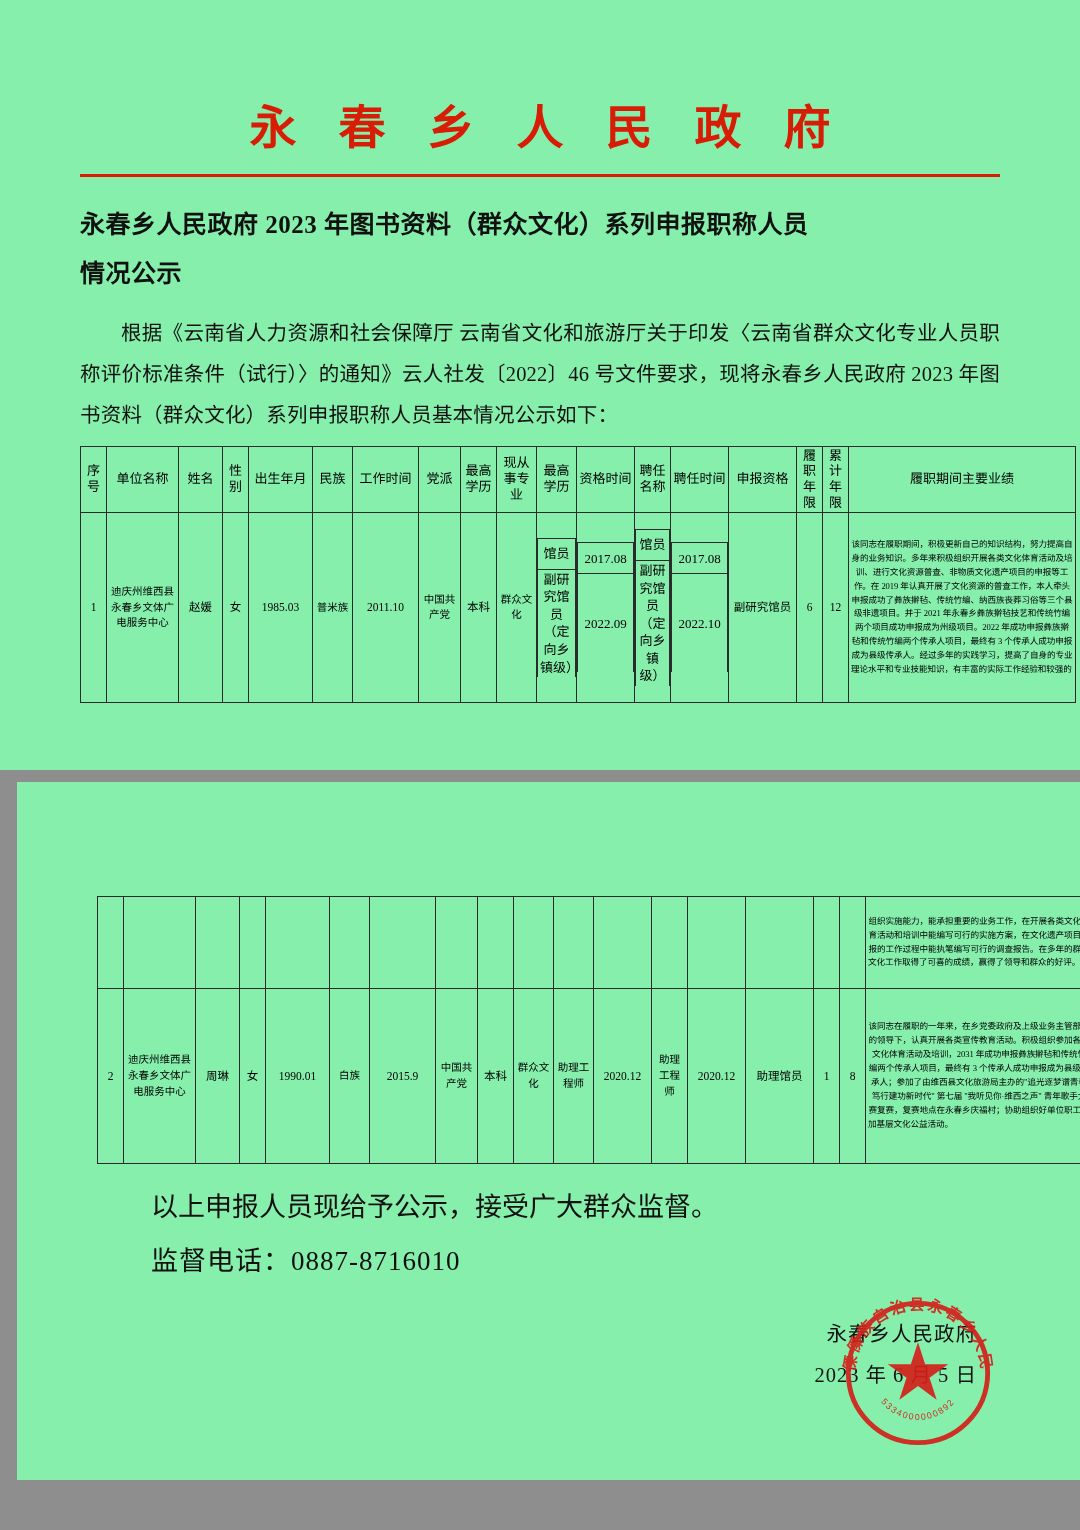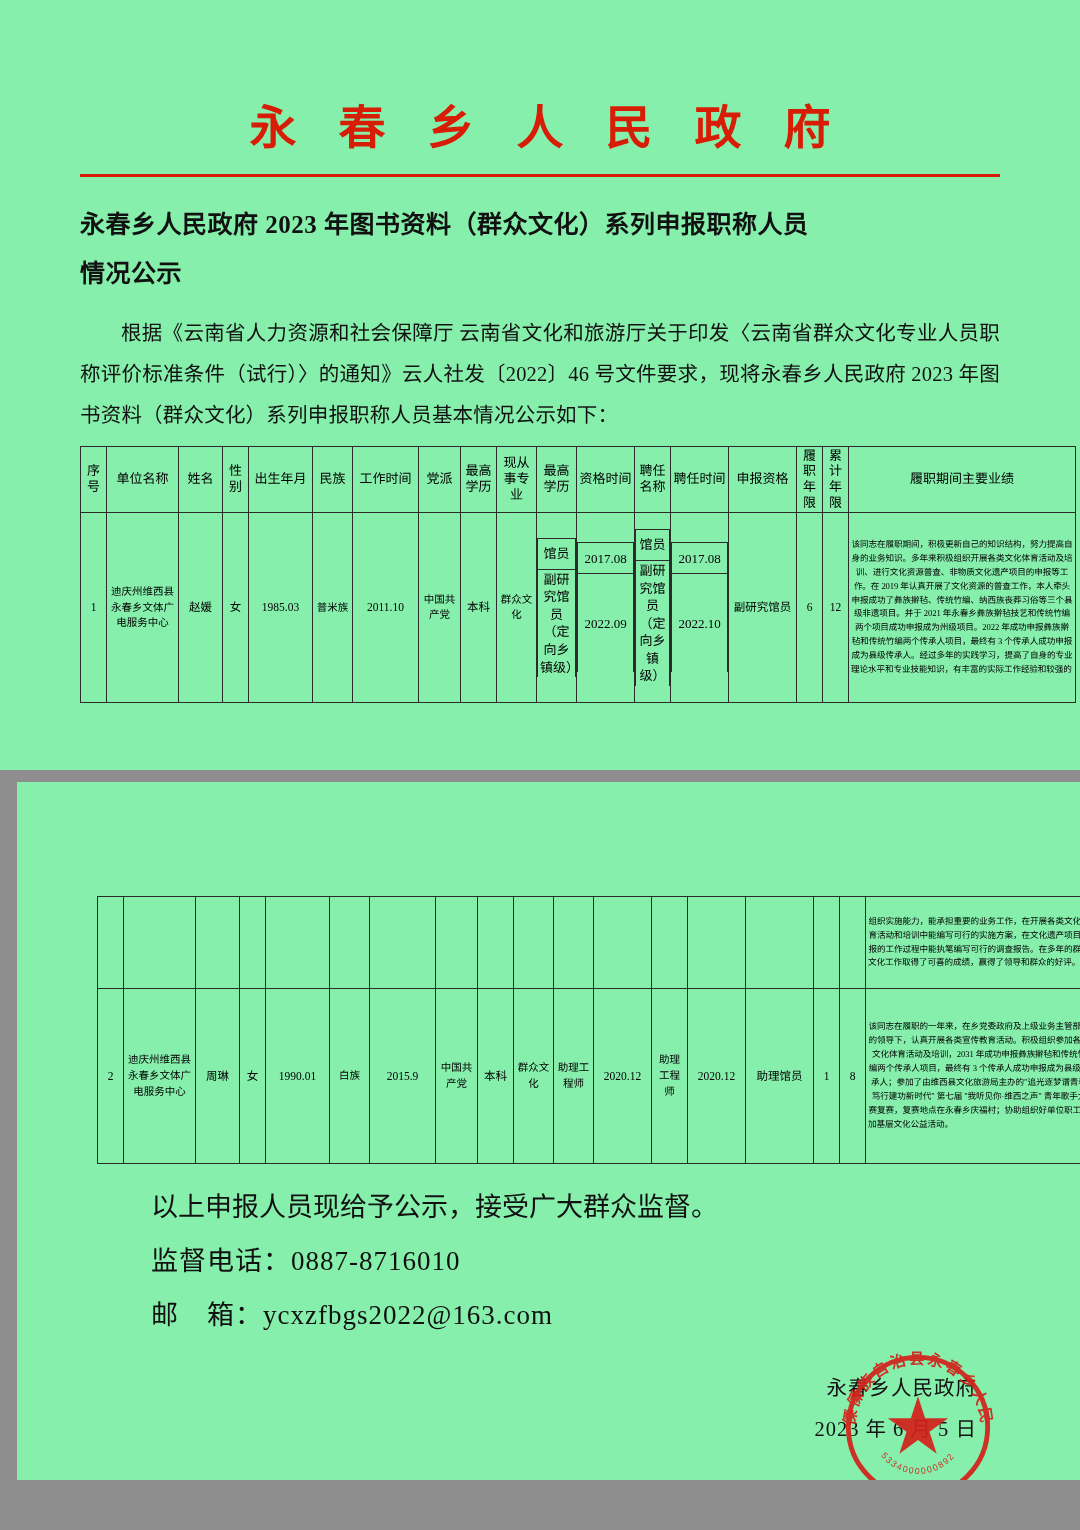--- a/index.html
+++ b/index.html
@@ -356,21 +356,20 @@
       <td class="nowrapnum">1</td>
       <td class="nowrapnum">8</td>
       <td class="perf perf-mid">该同志在履职的一年来，在乡党委政府及上级业务主管部门的领导下，认真开展各类宣传教育活动。积极组织参加各类文化体育活动及培训，2031 年成功申报彝族擀毡和传统竹编两个传承人项目，最终有 3 个传承人成功申报成为县级传承人；参加了由维西县文化旅游局主办的"追光逐梦谱青春 笃行建功新时代" 第七届 "我听见你·维西之声" 青年歌手大赛复赛，复赛地点在永春乡庆福村；协助组织好单位职工参加基层文化公益活动。</td>
     </tr>
   </tbody>
     </table>
 
   <div class="footer-lines">
     <div>以上申报人员现给予公示，接受广大群众监督。</div>
     <div class="flat">监督电话：0887-8716010</div>
-    <div class="flat">邮　箱：ycxzfbgs2022@163.com</div>
   </div>
 
   <div class="sign-block">
     <div class="seal">
       <svg viewBox="0 0 200 200" xmlns="http://www.w3.org/2000/svg">
         <defs>
           <path id="arcTop" d="M 100,100 m -78,0 a 78,78 0 1,1 156,0" fill="none"></path>
           <path id="arcBottom" d="M 100,100 m -58,0 a 58,58 0 1,0 116,0" fill="none"></path>
         </defs>
         <circle cx="100" cy="100" r="86" fill="none" stroke="#d4201a" stroke-width="6"></circle>

